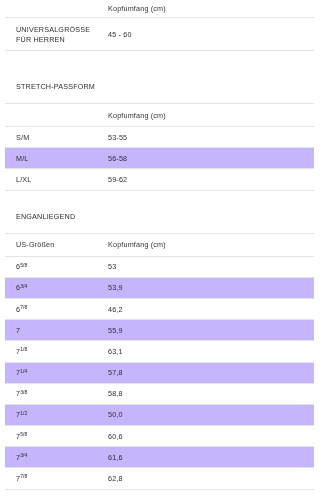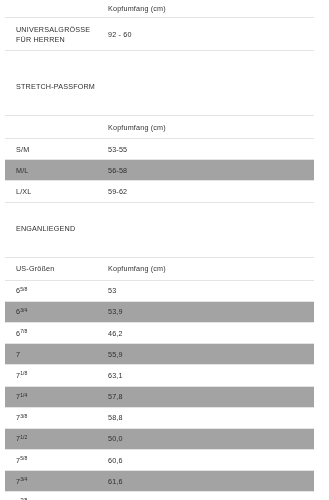--- a/index.html
+++ b/index.html
@@ -38,28 +38,28 @@
   .size-table th {
     border: 0;
     border-bottom: 1px solid #e4e4e4;
     padding: 0 0 0 11px;
     text-align: left;
     vertical-align: middle;
     font-weight: normal;
     color: #2e2e2e;
     background: transparent;
   }
-  .size-table tr.shaded td { background: #a3a3a3; }
+  .size-table tr.shaded td { background: #c4b5fd; }
 
   
   .hdr-row td { height: 17px; color: #333333; }
   .hdr-row.tall td { height: 22px; }
   .caption-row td {
     border-bottom: 1px solid #e4e4e4;
-    padding: 0 0 16px 11px;
+    padding: 0 0 4px 11px;
     height: 25px;
   }
 
   
   .data-row td { height: 20.2px; }
   .tight-row td { height: 20.2px; }
 
   
   .two-line td { height: 31px; line-height: 9.6px; padding-top: 1px; }
   .nowrap-2 { white-space: pre-line; }
@@ -87,21 +87,21 @@
         <col class="col-value">
       </colgroup>
     <tbody>
       <tr class="hdr-row">
         <td></td>
         <td>Kopfumfang (cm)</td>
       </tr>
       <tr class="data-row two-line">
         <td class="nowrap-2">UNIVERSALGRÖSSE
 FÜR HERREN</td>
-        <td>92 - 60</td>
+        <td>45 - 60</td>
       </tr>
     </tbody>
   </table>
 
   <div class="gap"></div>
 
   <table class="size-table">
     <colgroup>
         <col class="col-label">
         <col class="col-value">

